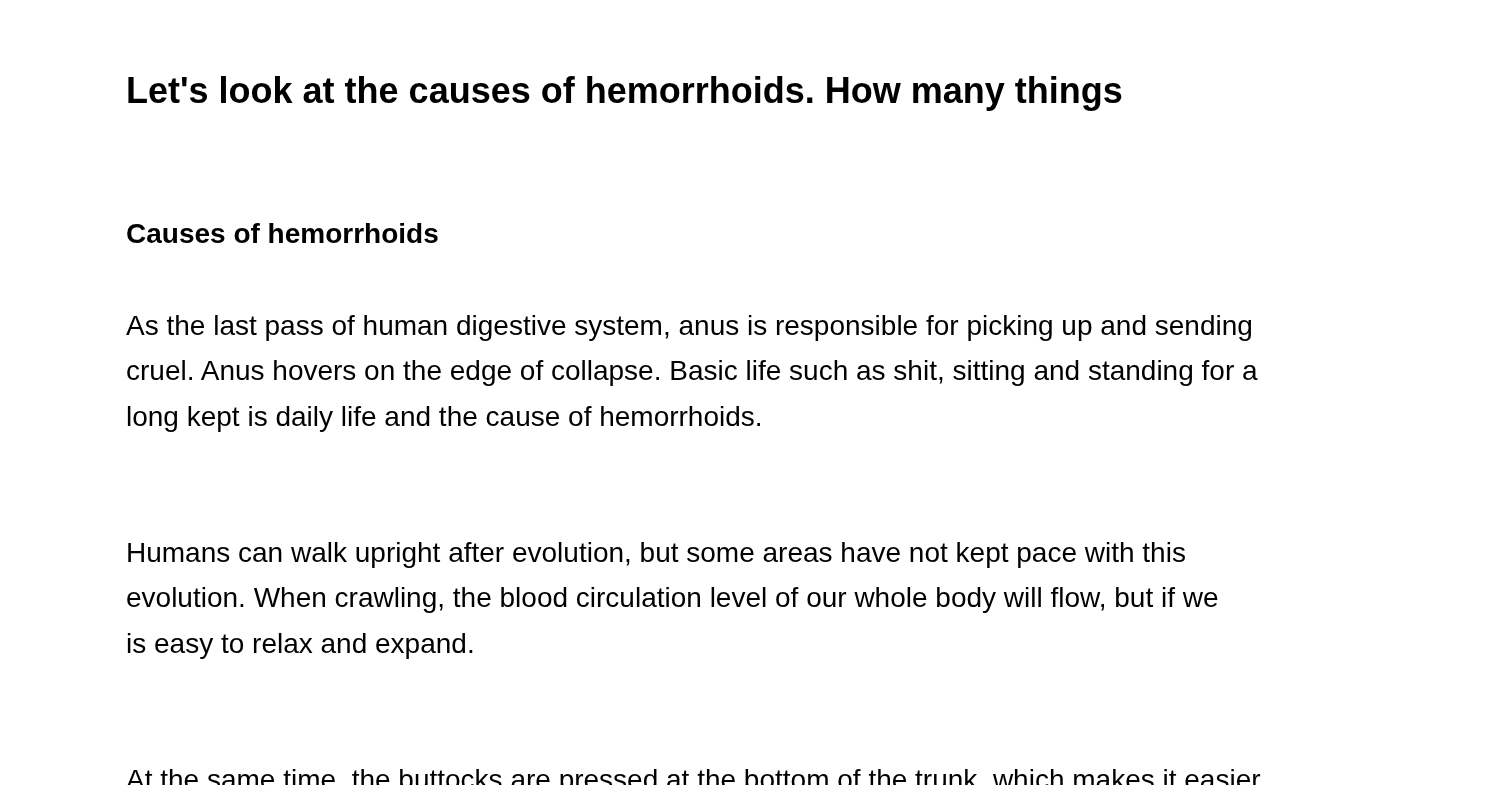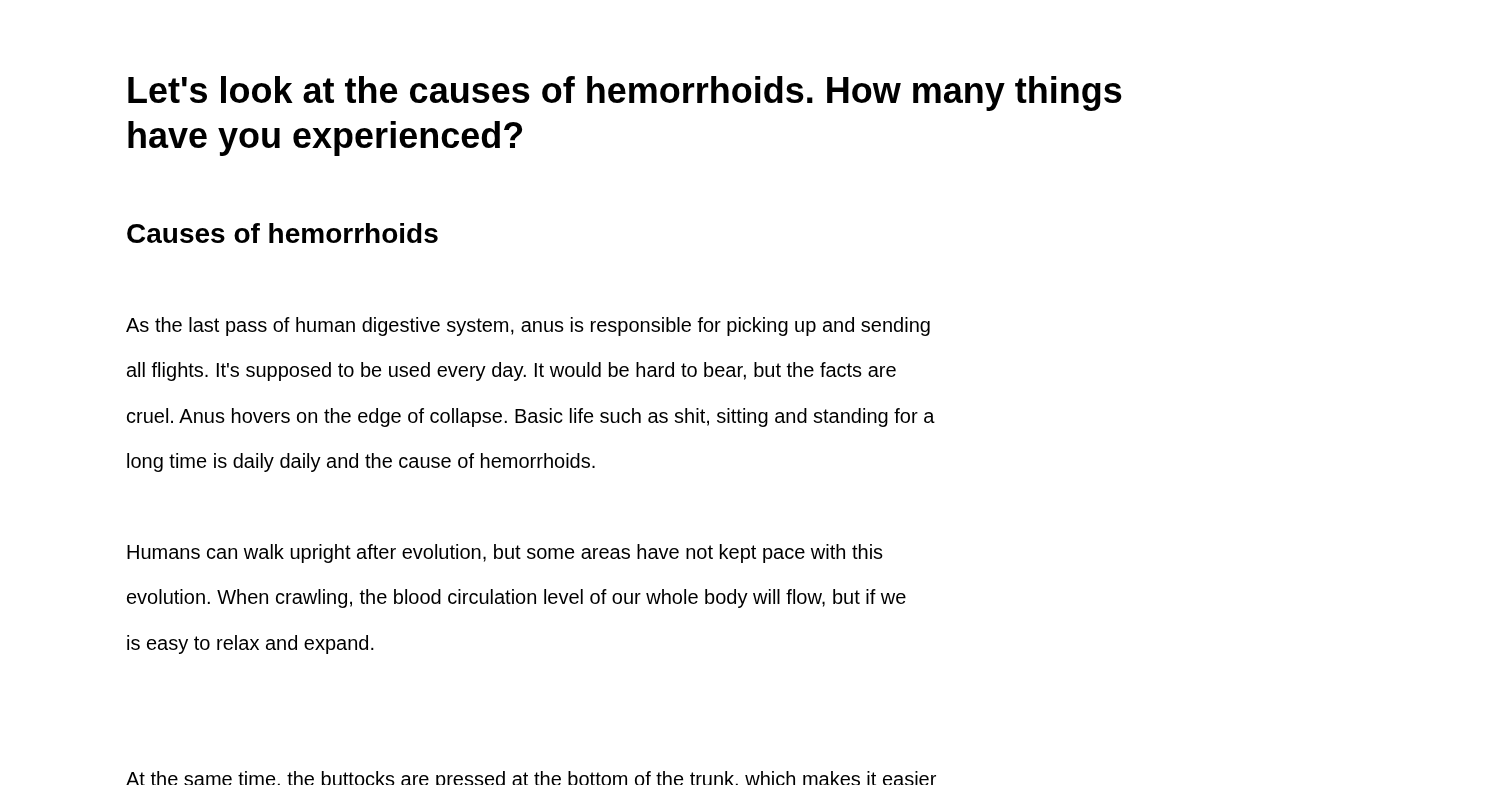--- a/index.html
+++ b/index.html
@@ -36,21 +36,21 @@
     .subtitle {
       font-size: 28px;
       line-height: 45px;
       margin: 0;
       position: absolute;
       top: 143px;
       left: 0;
       font-weight: bold;
     }
     .para {
-      font-size: 20px;
+      font-size: 28px;
       line-height: 45.3px;
       margin: 0;
       position: absolute;
       left: 0;
       width: 1240px;
       white-space: normal;
     }
     .para .line {
       display: block;
       white-space: nowrap;
@@ -59,30 +59,28 @@
     .p2 { top: 462px; }
     .p3 { top: 689px; }
   </style>
 </head>
 <body>
 
 <div class="page">
   <div class="content">
     <h1 class="title">
       <span class="line" style="display:block;white-space:nowrap;">Let's look at the causes of hemorrhoids. How many things</span>
-      <span class="line" style="display:block;white-space:nowrap;">have you experienced?</span>
     </h1>
 
     <p class="subtitle">Causes of hemorrhoids</p>
 
     <p class="para p1">
       <span class="line">As the last pass of human digestive system, anus is responsible for picking up and sending</span>
-      <span class="line">all flights. It's supposed to be used every day. It would be hard to bear, but the facts are</span>
       <span class="line">cruel. Anus hovers on the edge of collapse. Basic life such as shit, sitting and standing for a</span>
-      <span class="line">long time is daily daily and the cause of hemorrhoids.</span>
+      <span class="line">long kept is daily life and the cause of hemorrhoids.</span>
     </p>
 
     <p class="para p2">
       <span class="line">Humans can walk upright after evolution, but some areas have not kept pace with this</span>
       <span class="line">evolution. When crawling, the blood circulation level of our whole body will flow, but if we</span>
       <span class="line">is easy to relax and expand.</span>
     </p>
 
     <p class="para p3">
       <span class="line">At the same time, the buttocks are pressed at the bottom of the trunk, which makes it easier</span>

